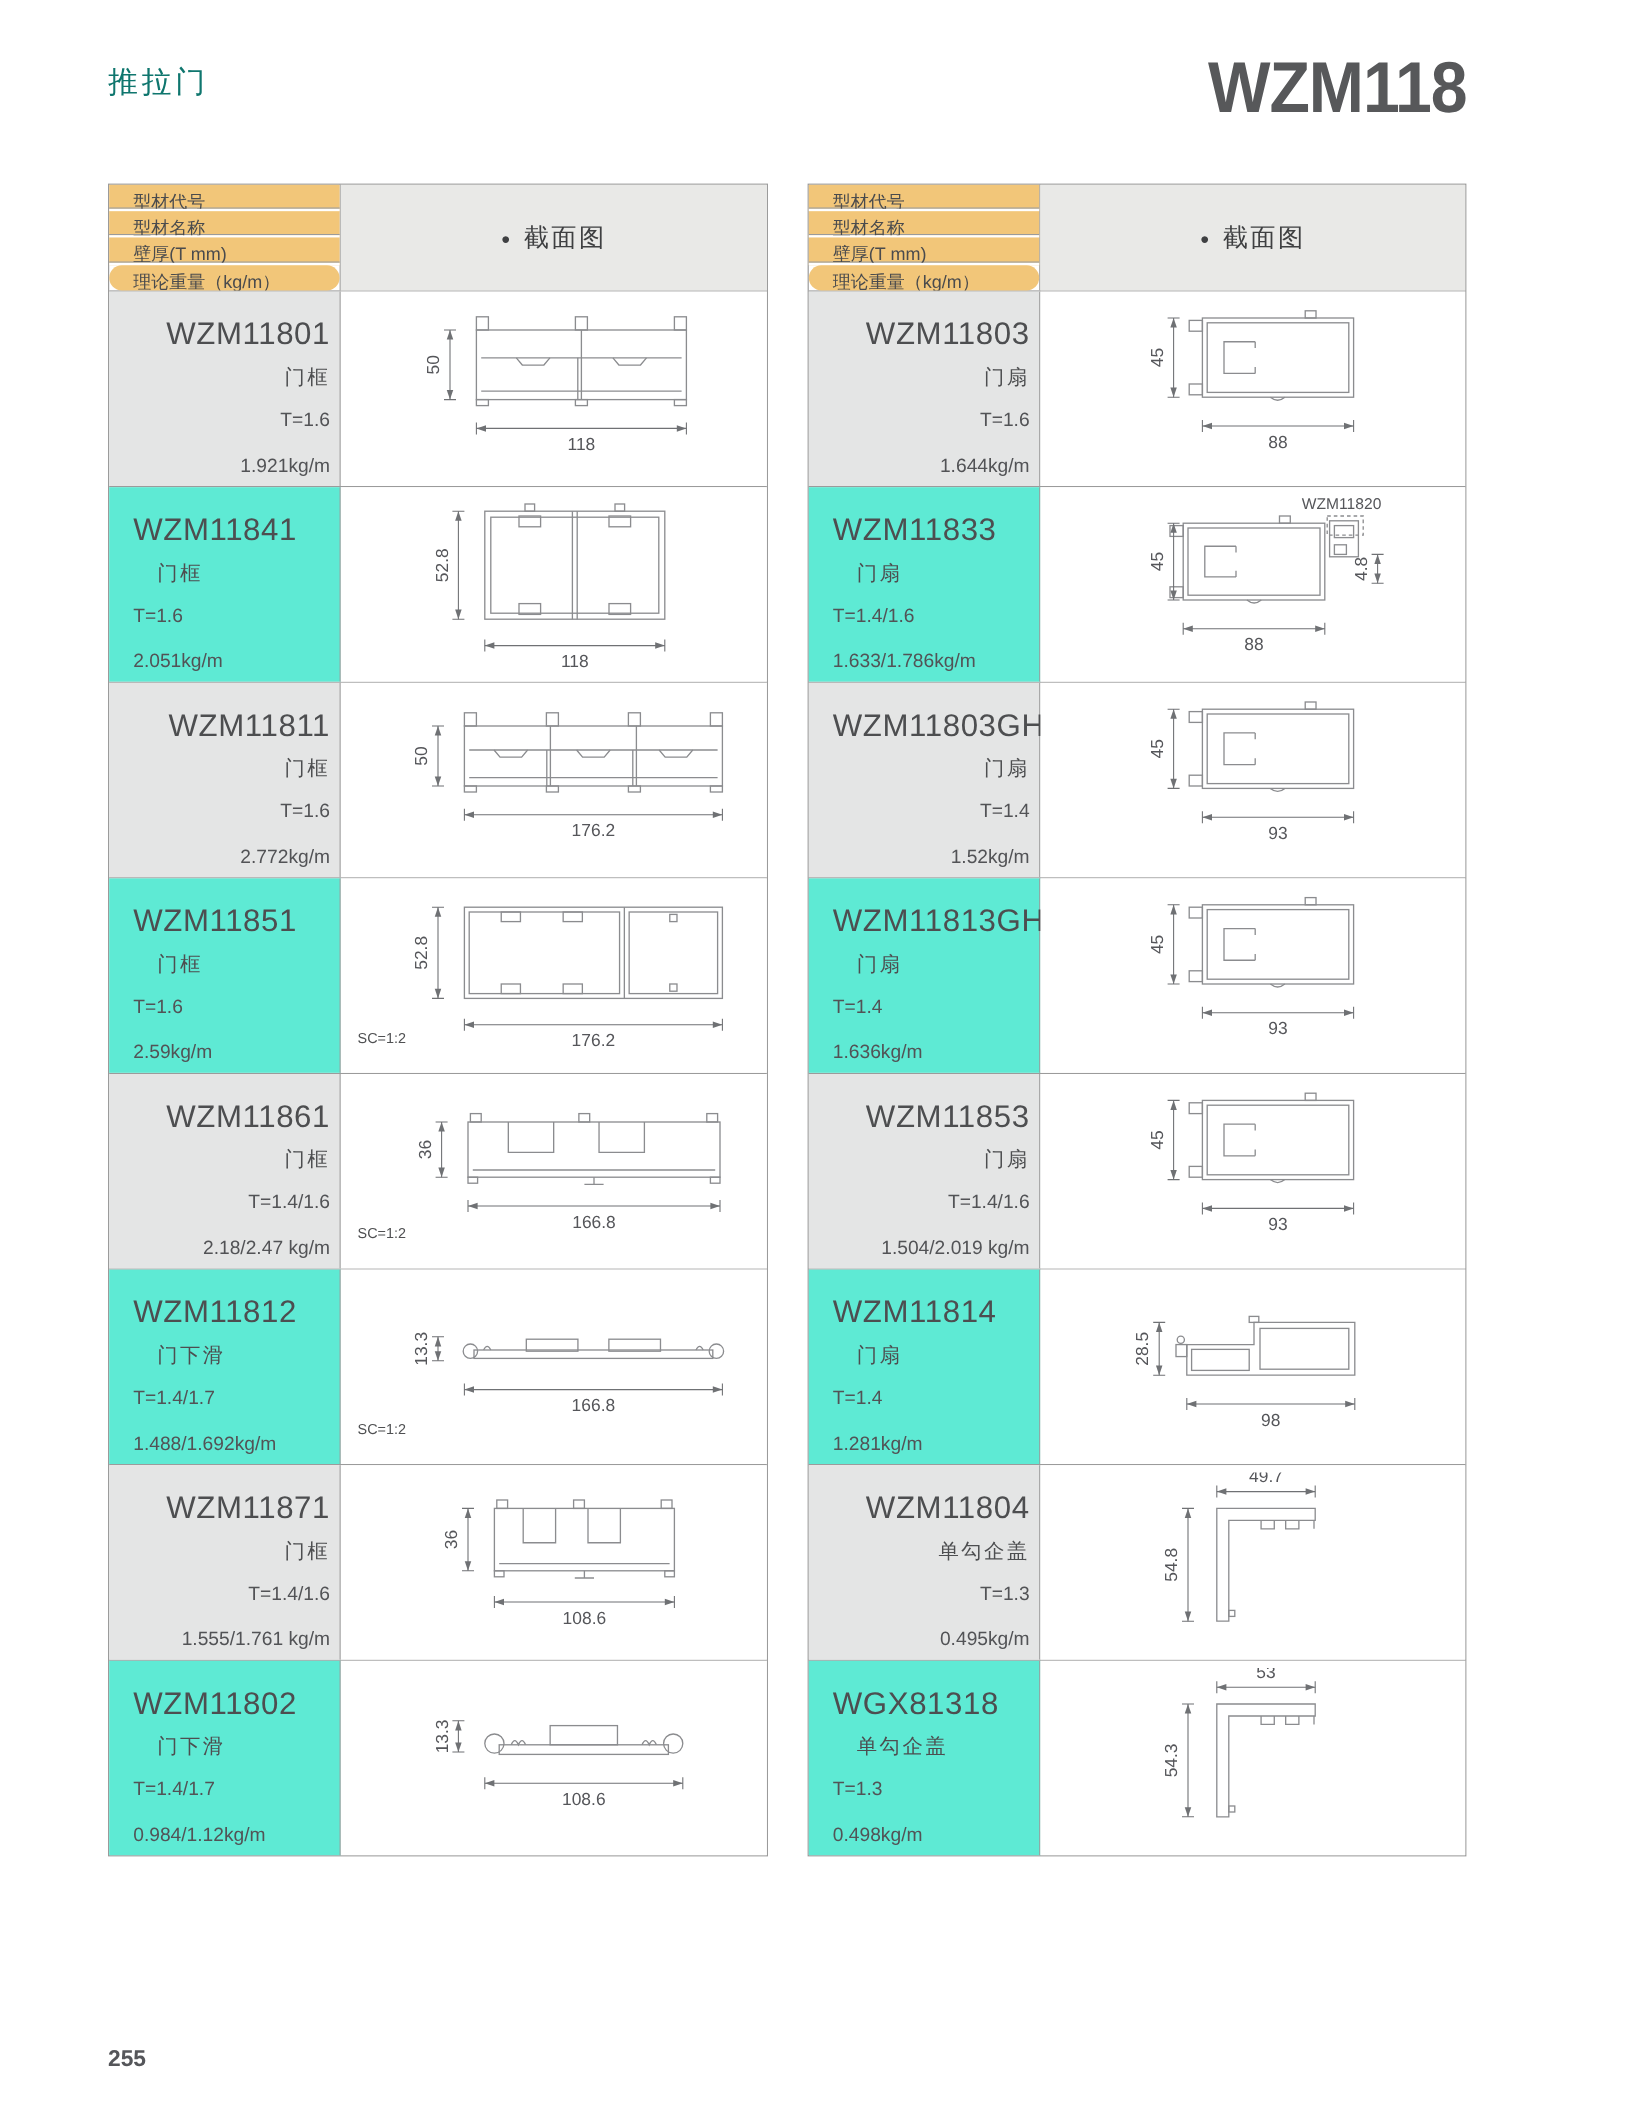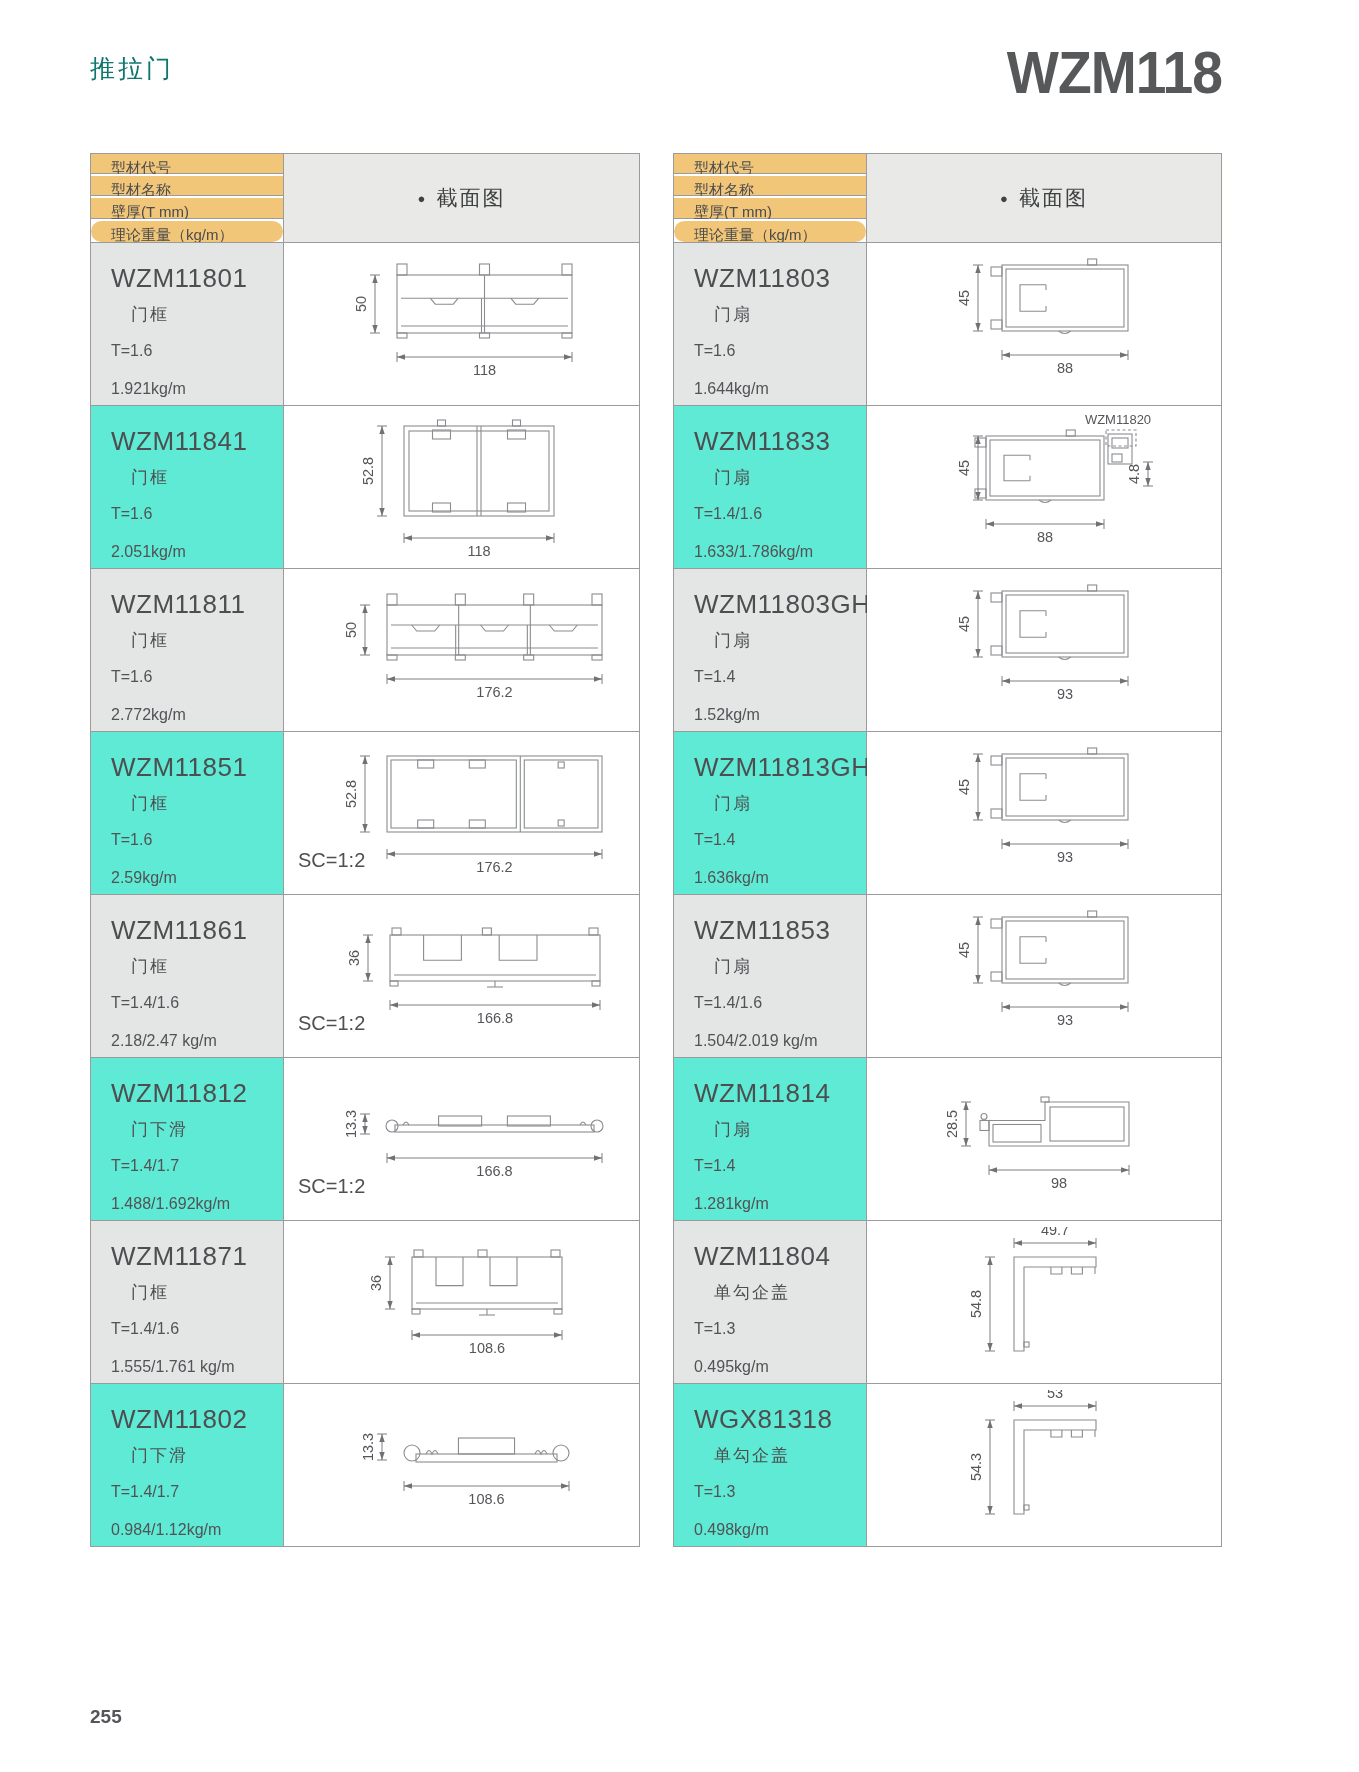--- a/index.html
+++ b/index.html
@@ -33,28 +33,28 @@
   .h-section{
     flex:1;background:#e9e9e7;display:flex;align-items:center;justify-content:center;
     font-size:21px;color:#3f4042;letter-spacing:2px;
   }
   .h-section .bullet{font-size:13px;margin-right:9px;color:#3f4042;}
   .t-row{display:flex;height:162px;border-top:1px solid #9b9b9b;}
   .label-cell{
     width:193px;box-sizing:border-box;border-right:1px solid #9b9b9b;
     padding:20px 8px 16px 20px;display:flex;flex-direction:column;
   }
-  .t-row.gray  .label-cell{background:#e4e5e5;}
+  .t-row.gray  .label-cell{background:#e4e5e5;text-align:right;}
   .t-row.orange .label-cell{background:#5eead4;}
   .code{font-size:26px;color:#4d4e50;letter-spacing:.5px;}
   .pname{font-size:17px;color:#4d4e50;margin-top:9px;letter-spacing:2px;margin-left:20px;}
   .spacer{flex:1;}
   .thick,.weight{font-size:16px;color:#525356;line-height:26px;white-space:nowrap;margin-top:12px;}
   .diagram-cell{flex:1;position:relative;background:#fff;display:flex;align-items:center;justify-content:center;}
-  .sc-note{position:absolute;left:14px;bottom:22px;font-size:20px;color:#4f5052;}
+  .sc-note{position:absolute;left:14px;bottom:22px;font-size:12px;color:#4f5052;}
   .page-number{position:absolute;left:90px;top:1674px;font-size:19px;font-weight:700;color:#55565a;margin-top:32px;}
   svg text{font-family:"Liberation Sans","DejaVu Sans",sans-serif;}
 </style>
 </head>
 <body>
 
 <div class="section-title">推拉门</div>
 <div class="model-title">WZM118</div>
 
 <div class="ptable" id="table-left">

